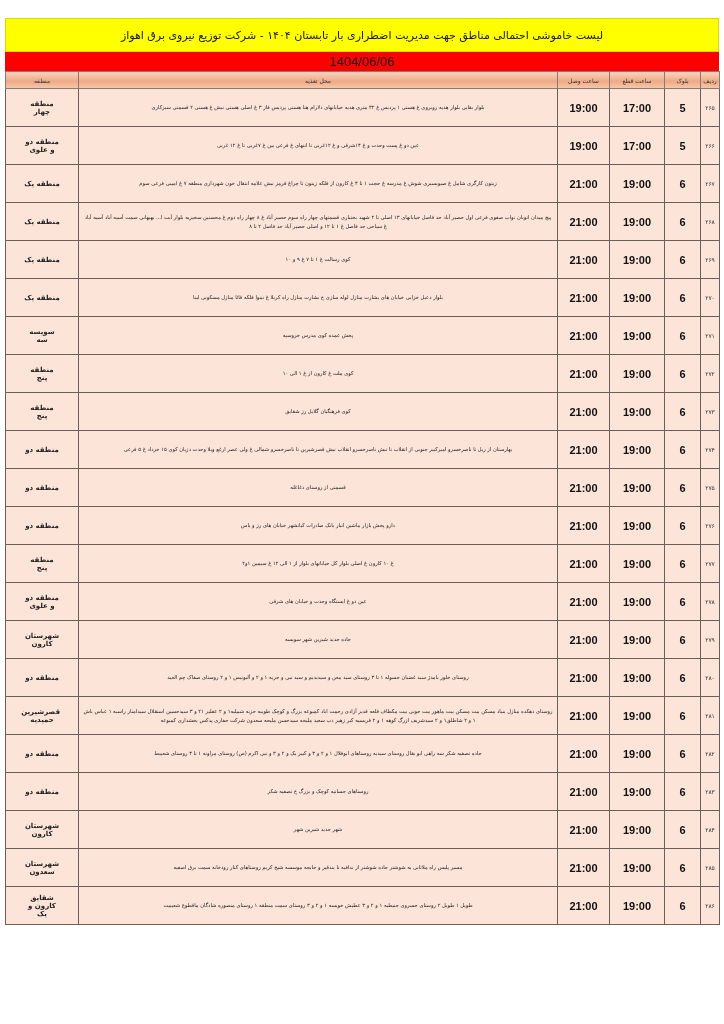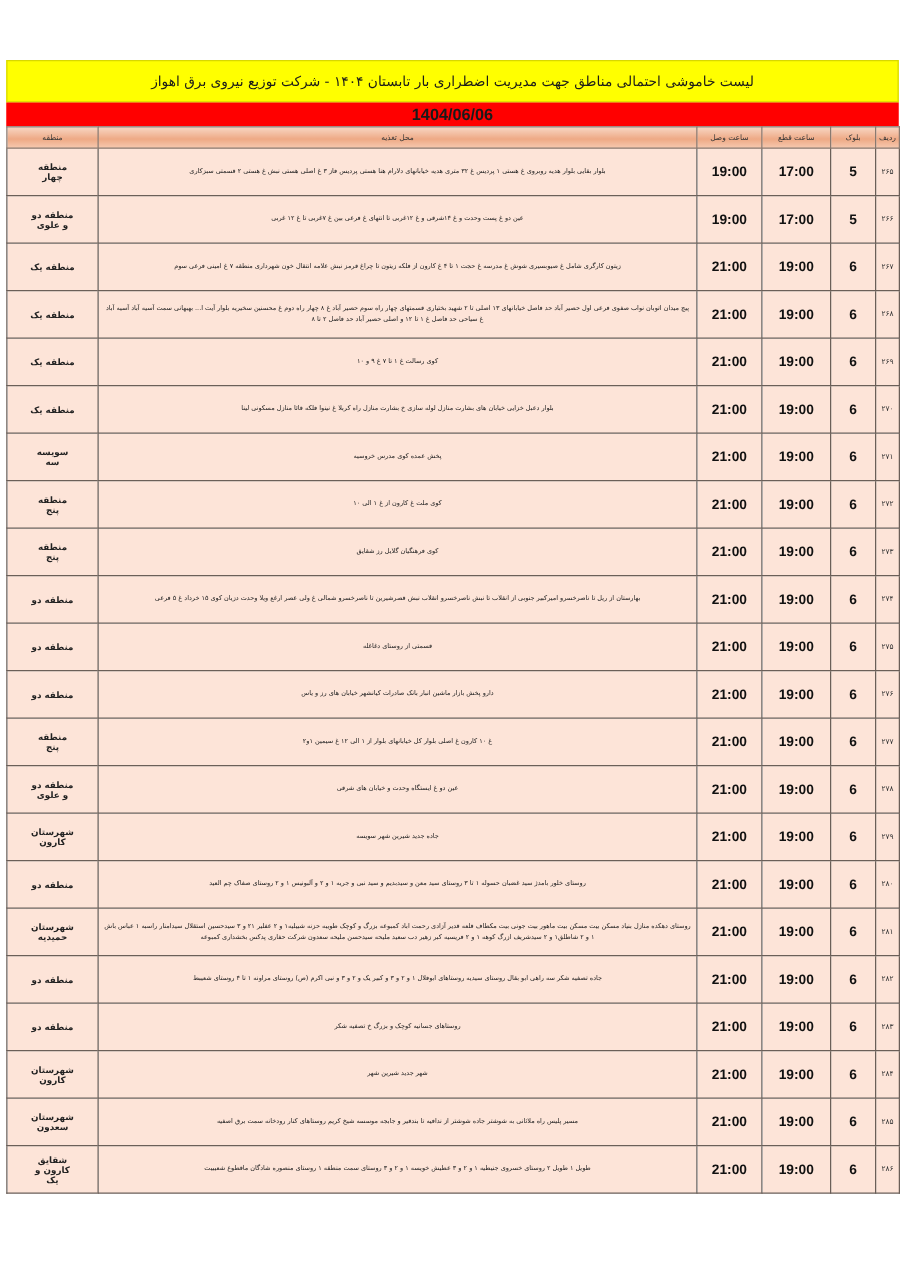--- a/index.html
+++ b/index.html
@@ -1,23 +1,23 @@
 <!DOCTYPE html>
 <html><head>
 <meta charset="utf-8">
 <style>
   html, body { margin:0; padding:0; background:#ffffff; }
   body { width:724px; height:1024px; position:relative; overflow:hidden;
          font-family:"DejaVu Sans", sans-serif; }
   .sheet { position:absolute; left:5px; top:18px; width:714px; }
   .banner { height:34px; background:#ffff00; border:1px solid #d8d800; box-sizing:border-box;
             display:flex; align-items:center; justify-content:center;
-            font-size:11px; color:#1a1a1a; direction:rtl;margin-top:30px; }
+            font-size:11px; color:#1a1a1a; direction:rtl; }
   .datebar { height:19px; background:#ff0000; display:flex; align-items:center; justify-content:center;
-             font-family:"Liberation Sans", sans-serif; font-weight:bold; font-size:13px; color:#1a1a1a; }
+             font-family:"Liberation Sans", sans-serif; font-weight:normal; font-size:13px; color:#1a1a1a; }
   table { border-collapse:collapse; width:714px; table-layout:fixed; direction:rtl; }
   th { height:16px; padding:0; font-weight:normal; font-size:6px; color:#333;
        background:linear-gradient(to bottom,#f7d3bf 0%,#eea985 55%,#f6c9b0 100%);
        border:1px solid #8a7a70; }
   td { background:#fde4d8; border:1px solid #6b5f58; padding:0 4px; text-align:center;
        vertical-align:middle; overflow:hidden; }
   tr.row td { height:37px; }
   td.idx { font-size:6px; color:#333; padding:0; }
   td.block, td.cut, td.conn { font-family:"Liberation Sans", sans-serif; font-weight:bold; font-size:11px; color:#111; padding:0; }
   td.block { font-size:11px; }
@@ -181,21 +181,21 @@
           <td class="conn">21:00</td>
           <td class="loc">روستای خلور   بامدژ   سید غضبان   حسوله ۱ تا ۳ روستای سید معن و سیدبدیم و سید نبی و جریه ۱ و ۲ و آلبونیس ۱ و ۲   روستای صفاک   چم العید</td>
           <td class="region">منطقه دو</td>
         </tr>
         <tr class="row">
           <td class="idx">۲۸۱</td>
           <td class="block">6</td>
           <td class="cut">19:00</td>
           <td class="conn">21:00</td>
           <td class="loc">روستای دهکده منازل بنیاد مسکن   بیت مسکن   بیت ماهور   بیت جونی   بیت مکطاف   قلعه قدیر   آزادی   رحمت اباد   کمبوعه بزرگ و کوچک   طویبه   حزنه   شبیلیه۱ و ۲   عفلیر ۲۱ و ۳   سیدحسین   استقلال   سیدامنار   راسبه ۱   عباس باش ۱ و ۲   شاطلق۱ و ۲   سیدشریف   ازرگ   کوهه ۱ و ۲   فریسیه کبر زهیر   دب سعید   ملیحه سیدحسن   ملیحه سعدون   شرکت حفاری پدکس   بخشداری کمبوعه</td>
-          <td class="region">شهرستان حمیدیه</td>
+          <td class="region">قصرشیرین حمیدیه</td>
         </tr>
         <tr class="row">
           <td class="idx">۲۸۲</td>
           <td class="block">6</td>
           <td class="cut">19:00</td>
           <td class="conn">21:00</td>
           <td class="loc">جاده تصفیه شکر   سه راهی ابو بقال   روستای سیدیه   روستاهای ابوفلال ۱ و ۲ و ۳ و کبیر یک و ۲ و ۳ و نبی اکرم (ص) روستای مراونه ۱ تا ۴   روستای شعیبط</td>
           <td class="region">منطقه دو</td>
         </tr>
         <tr class="row">

